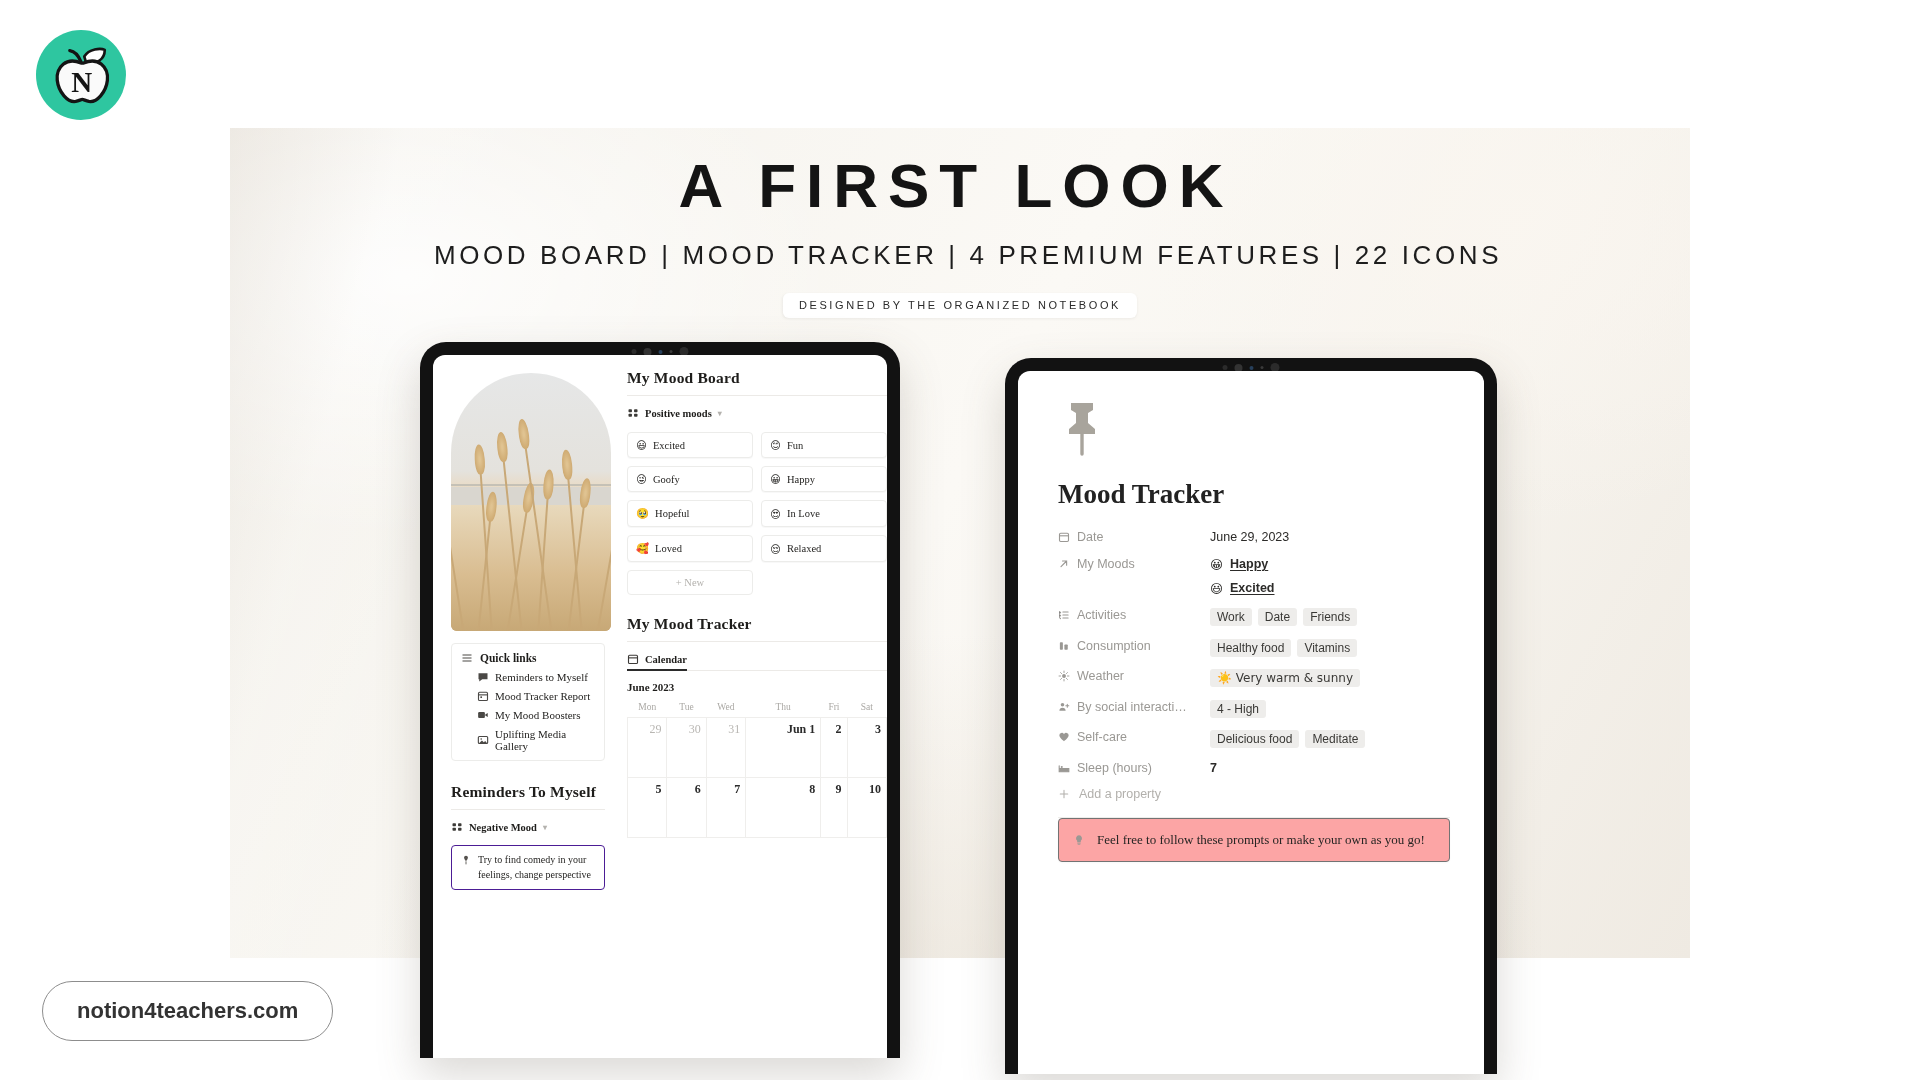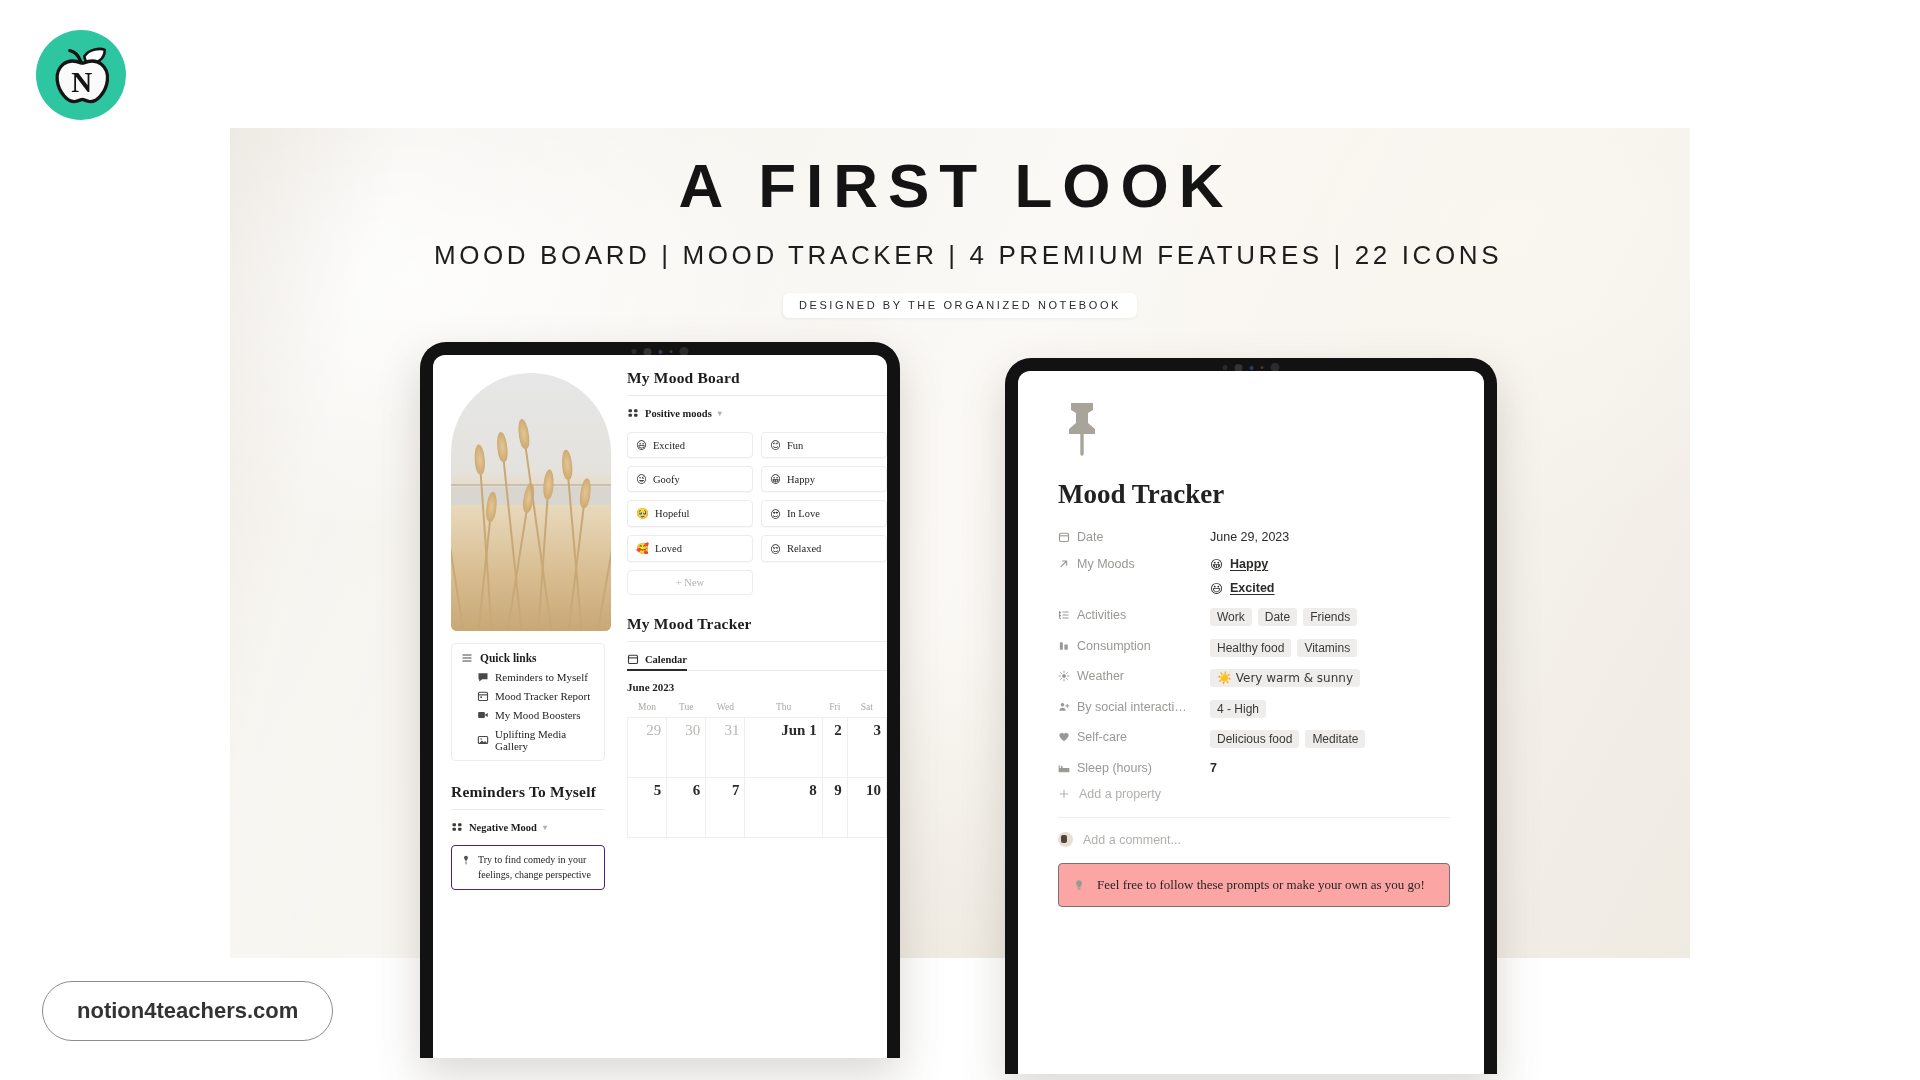--- a/index.html
+++ b/index.html
@@ -131,21 +131,21 @@
   .new-row {
     grid-column: 1 / 2; border:1px solid #ececea; border-radius:4px;
     padding:6px; text-align:center; color:#b3b1ad; font-size:10.5px;
   }
 
   .cal-month { font-weight:700; font-size:11px; margin:10px 0 6px; }
   .cal { width:100%; border-collapse:collapse; font-size:9.5px; }
   .cal th { color:#aaa8a4; font-weight:400; padding:3px 0 5px; text-align:center; }
   .cal td {
     border:1px solid #efeeec; height:60px; vertical-align:top;
-    text-align:right; padding:4px 5px 0 0; color:#b8b6b2; font-size:15px;
+    text-align:right; padding:4px 5px 0 0; color:#b8b6b2; font-size:12px;
   }
   .cal td.cur { color:#2b2b2b; font-weight:700; }
 
   .mini-note {
     border:1px solid #4c1d95; border-radius:4px; padding:7px 8px;
     font-size:10px; line-height:1.45; display:flex; gap:6px; margin-top:8px;
   }
   .dd { display:inline-flex; align-items:center; gap:6px; font-size:10.5px; font-weight:700; }
   .caret { color:#b4b2ae; font-size:8px; }
 
@@ -538,24 +538,20 @@
 
         <div class="addprop">
           <svg class="ic" viewBox="0 0 16 16">
             <path d="M8 3v10M3 8h10" stroke="#b2b0ac" stroke-width="1.4" stroke-linecap="round"></path>
           </svg>
           <span>Add a property</span>
         </div>
 
         <div class="hr2"></div>
 
-        <div class="comment-row">
-          <span class="avatar-s"></span>
-          <span>Add a comment...</span>
-        </div>
 
         <div class="callout">
           <svg class="ic" viewBox="0 0 16 16" style="margin-top:2px">
             <path d="M8 1.8a4 4 0 0 0-2.4 7.2v1.6h4.8V9A4 4 0 0 0 8 1.8z" fill="#9a9894"></path>
             <path d="M6.3 12h3.4M6.8 13.6h2.4" stroke="#9a9894" stroke-width="1.3" stroke-linecap="round"></path>
           </svg>
           <span>Feel free to follow these prompts or make your own as you go!</span>
         </div>
       </div>
     </div>

